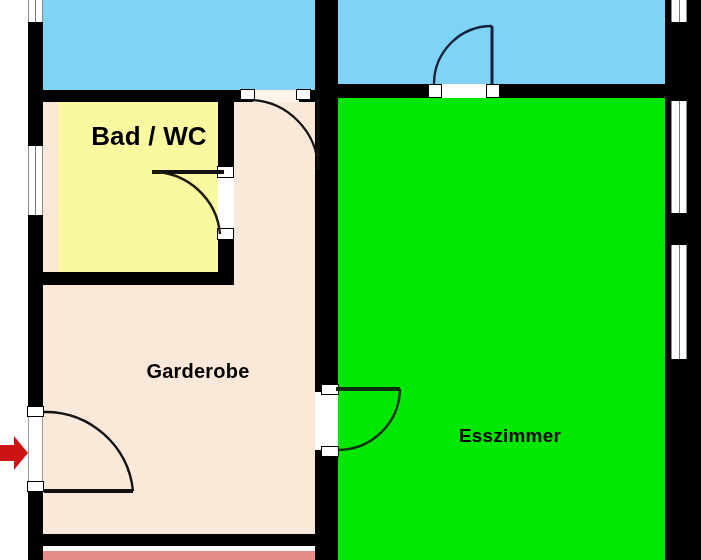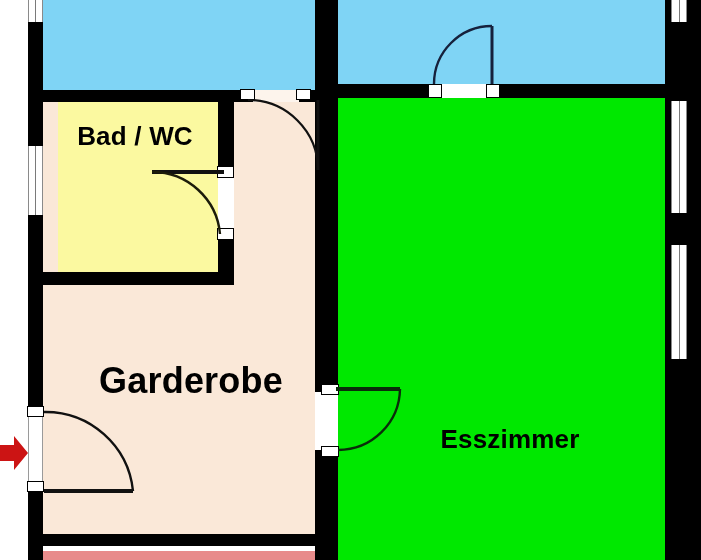--- a/index.html
+++ b/index.html
@@ -149,20 +149,20 @@
     <path d="M 3 6 A 88 88 0 0 1 92 85" fill="none" stroke="#111111" stroke-width="2.4"></path>
     <line x1="3" y1="85" x2="92" y2="85" stroke="#111111" stroke-width="4"></line>
   </svg>
 
   <div class="abs" style="left:43px; top:551px; width:272px; height:9px; background:#e88b8b;"></div>
 
   <svg class="arrow-svg" style="left:0px; top:434px; width:28px; height:38px;" viewBox="0 0 28 38">
     <polygon points="0,11 14,11 14,2 28,19 14,36 14,27 0,27" fill="#cc1414"></polygon>
   </svg>
 
-  <div class="label" style="left:60px; top:122px; width:150px; font-size:26px;">Bad / WC</div>
+  <div class="label" style="left:74px; top:122px; width:150px; font-size:26px;">Bad / WC</div>
 
-  <div class="label" style="left:61px; top:360px; width:260px; font-size:36px;">Garderobe</div>
+  <div class="label" style="left:68px; top:360px; width:260px; font-size:20px;">Garderobe</div>
 
 
-  <div class="label" style="left:390px; top:425px; width:240px; font-size:26px;">Esszimmer</div>
+  <div class="label" style="left:390px; top:425px; width:240px; font-size:19px;">Esszimmer</div>
 
 </div>
 
 </body></html>

